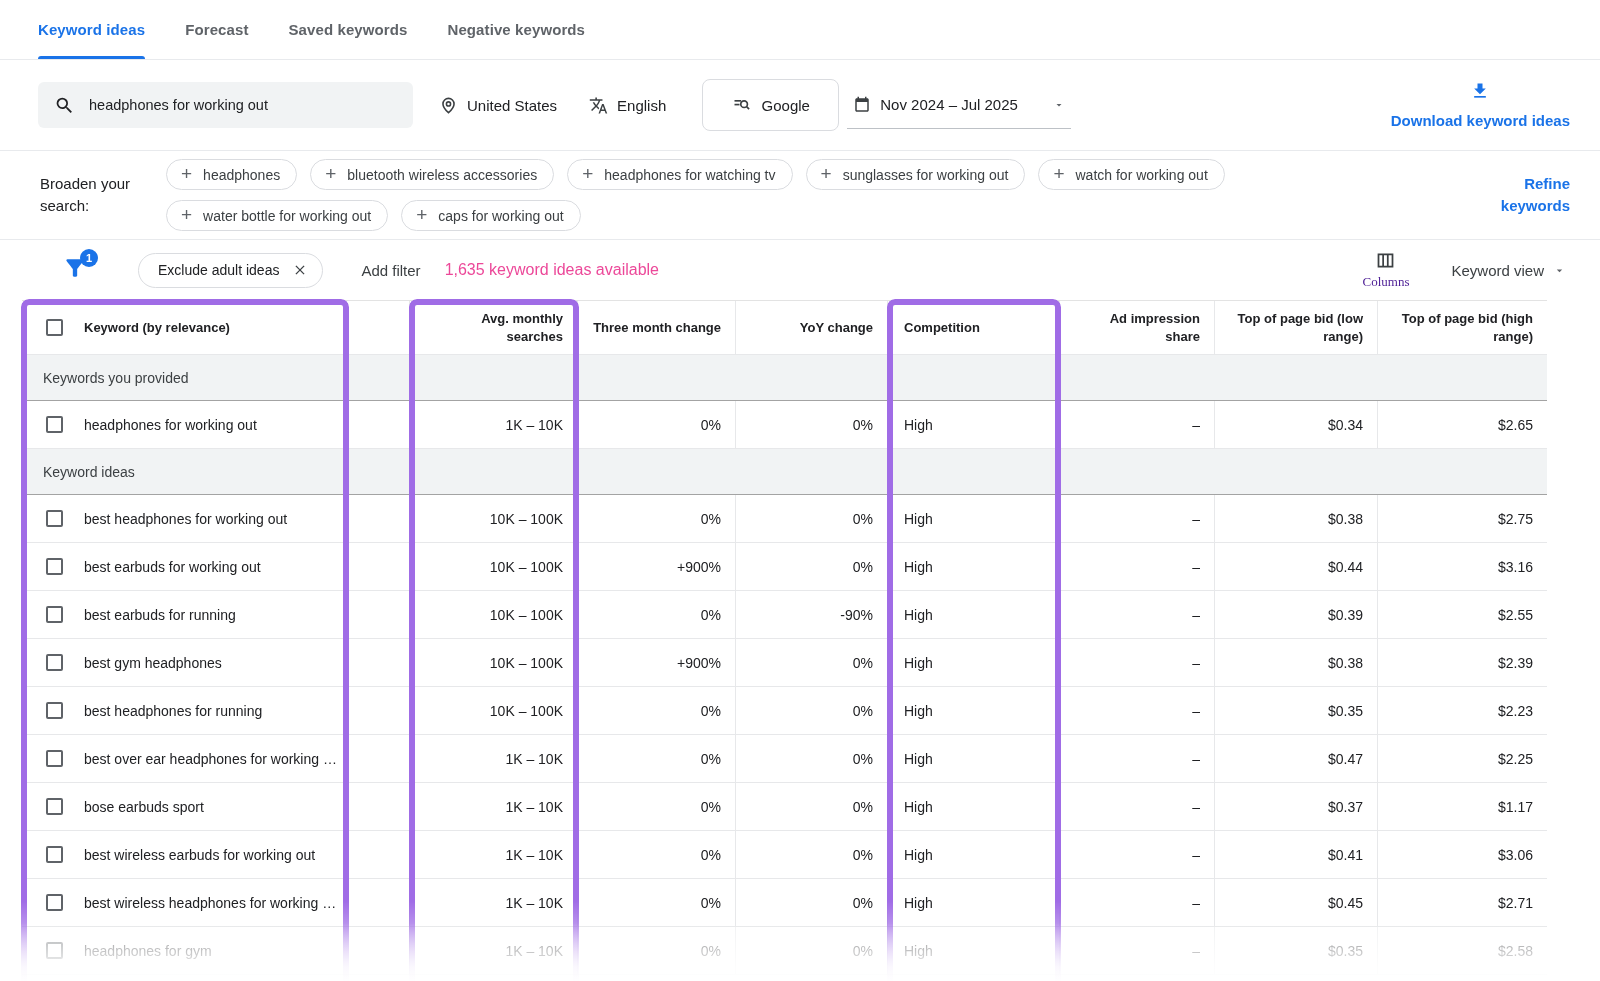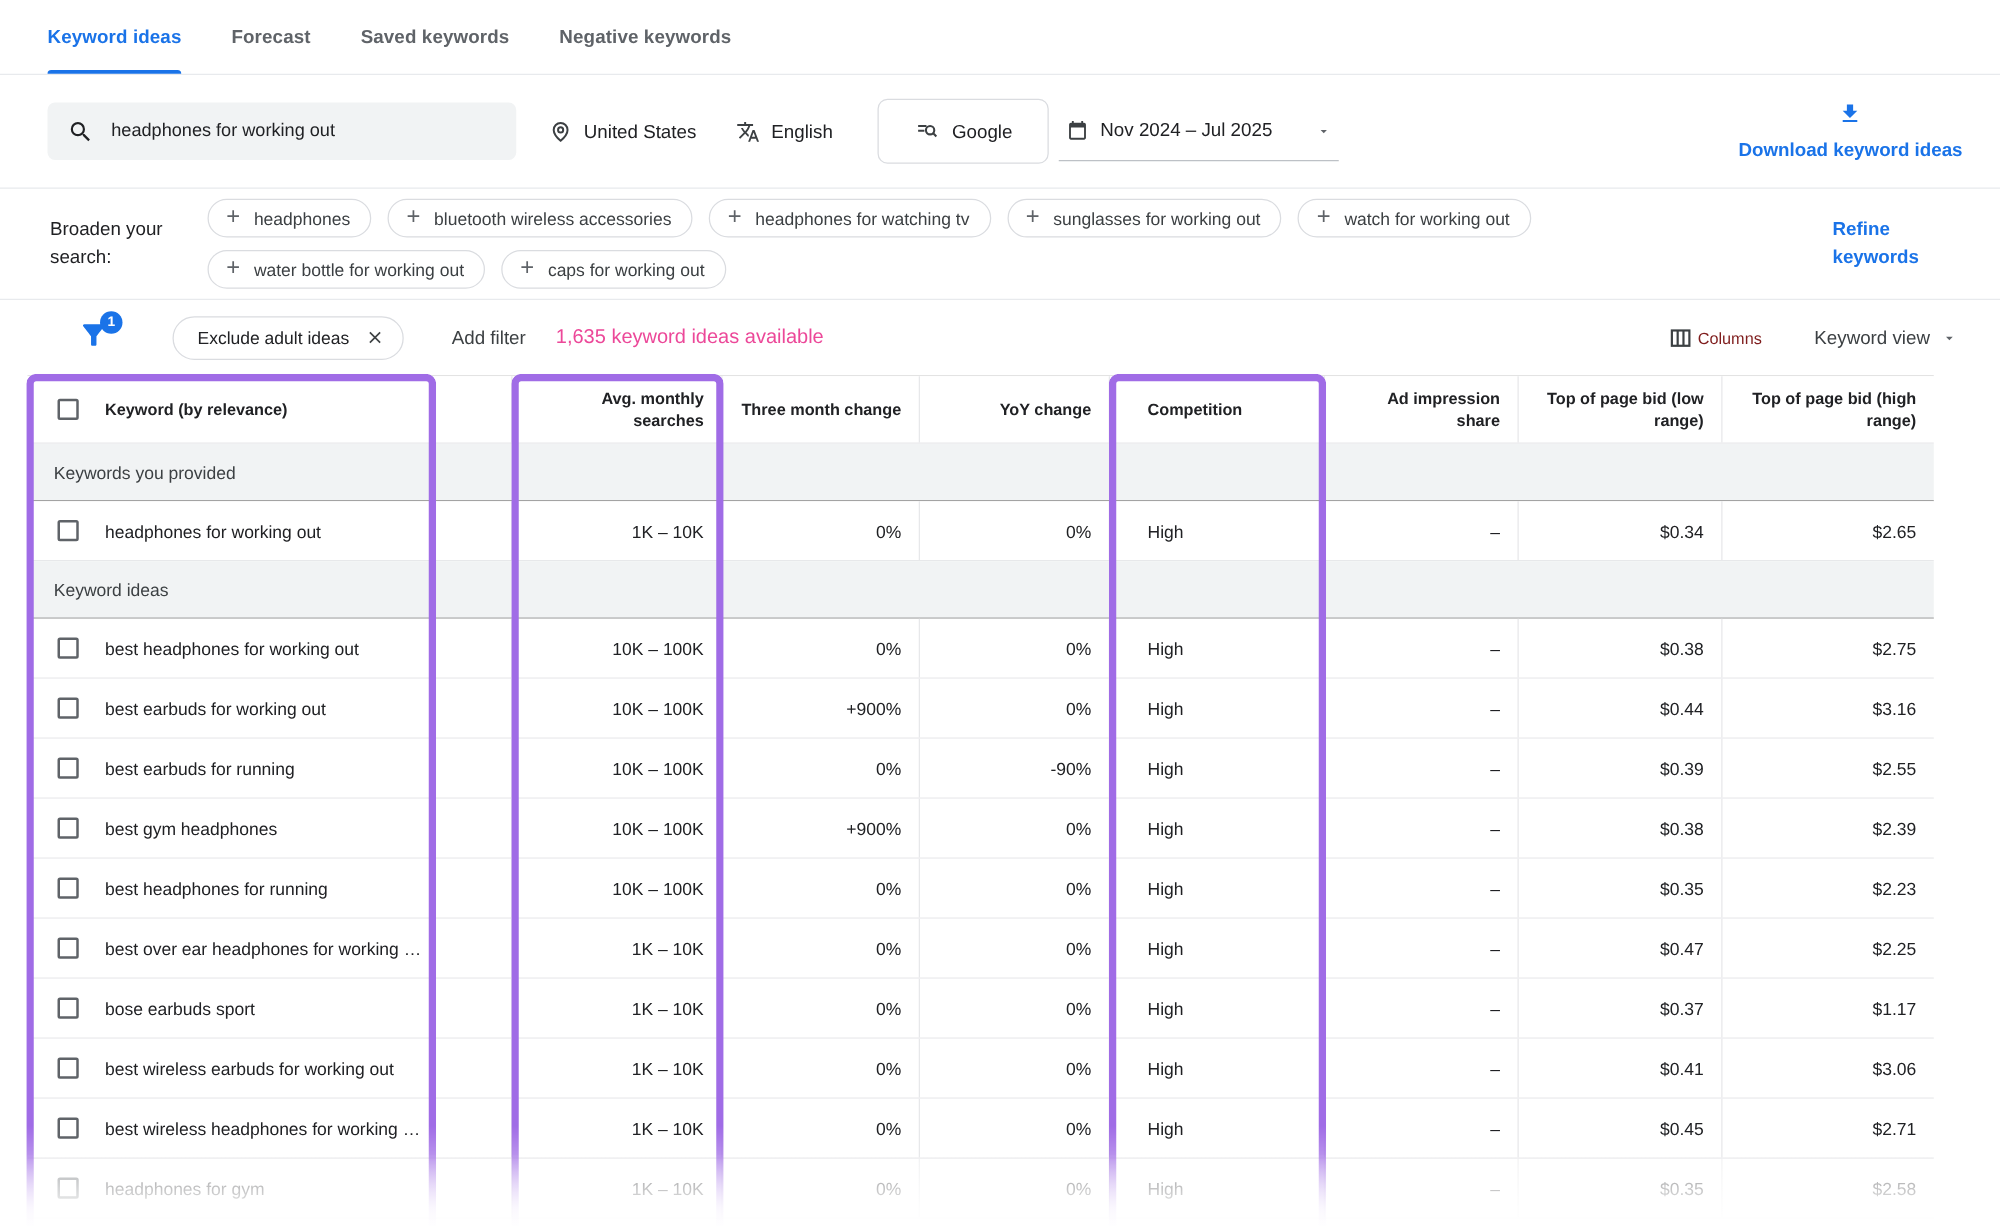--- a/index.html
+++ b/index.html
@@ -40,52 +40,52 @@
   
   .broaden { display:flex; height:90px; padding:12px 30px 12px 40px;
              border-top:1px solid #e8eaed; border-bottom:1px solid #e8eaed; background:#fff; }
   .broaden-label { width:126px; flex:none; font-size:15px; line-height:1.45; color:#202124;
              align-self:center; }
   .chips { flex:1; display:flex; flex-wrap:wrap; gap:10px 13px; align-content:center; }
   .chip { height:31px; display:inline-flex; align-items:center; gap:11px; padding:0 16px 0 14px;
           border:1px solid #dadce0; border-radius:16px; font-size:14px; color:#3c4043;
           background:#fff; cursor:pointer; white-space:nowrap; }
   .chip .plus { font-size:19px; color:#5f6368; font-weight:400; line-height:1; margin-top:-2px; }
-  .refine { flex:none; width:104px; align-self:center; margin-left:14px; text-align:left;
+  .refine { flex:none; width:104px; align-self:center; margin-left:14px; text-align:right;
             color:#1a73e8; font-size:15px; font-weight:700; line-height:1.5; cursor:pointer; }
 
   
   .filterbar { display:flex; align-items:center; height:60px; padding:0 34px 0 62px; background:#fff; }
   .funnel-wrap { position:relative; width:30px; height:30px; cursor:pointer; }
   .funnel-badge { position:absolute; top:-6px; right:-6px; width:18px; height:18px; border-radius:50%;
             background:#1a73e8; color:#fff; font-size:11px; font-weight:700; display:flex;
             align-items:center; justify-content:center; }
   .filter-chip { margin-left:46px; height:35px; display:flex; align-items:center; gap:14px;
             padding:0 15px 0 19px; border:1px solid #dadce0; border-radius:18px; font-size:14px;
             color:#202124; cursor:pointer; background:#fff; }
   .add-filter { margin-left:38px; font-size:15px; color:#3c4043; cursor:pointer; }
   .results-count { margin-left:24px; font-size:16px; color:#ec4899;text-align:right; }
-  .columns-block { margin-left:auto; display:flex; flex-direction:row; align-items:center; gap:3px;
-            color:#7f1d1d; font-size:13px; cursor:pointer; }
+  .columns-block { margin-left:auto; display:flex; flex-direction:column; align-items:center; gap:3px;
+            color:#4c1d95; font-size:13px; cursor:pointer;font-family:Liberation Serif, serif; }
   .view-select { margin-left:42px; display:flex; align-items:center; gap:9px; font-size:15px;
             color:#3c4043; cursor:pointer; }
 
   
   .ktable { margin-left:22px; width:1525px; border-top:1px solid #e3e3e3; background:#fff; }
   .trow { display:grid; grid-template-columns:326px 62px 168px 158px 152px 172px 155px 163px 169px;
           border-bottom:1px solid #e7e8ea; background:#fff; }
   .cell { display:flex; align-items:center; padding:0 14px; font-size:14px; color:#202124;
           overflow:hidden; white-space:nowrap; }
   .b-r { border-right:1px solid #e7e8ea; }
   .num { justify-content:flex-end; text-align:right; }
   .thead { height:54px; }
   .thead .cell { font-size:13px; font-weight:700; color:#202124; white-space:normal; line-height:1.35; }
   .thead .num { text-align:right; }
   .kw-cell { gap:21px; padding-left:24px; }
-  .comp-cell { padding-left:30px; }
+  .comp-cell { padding-left:16px; }
   .cb { flex:none; width:17px; height:17px; border:2px solid #5f6368; border-radius:2px;
         background:#fff; cursor:pointer; }
   .section-row { height:46px; display:flex; align-items:center; padding-left:21px;
         background:#f1f3f4; border-bottom:1px solid #a3a3a3; font-size:14px; color:#3c4043; }
   .drow { height:48px; }
   .drow.faded { opacity:.55; }
 
   
   .hl { position:absolute; top:299px; height:700px; border:6px solid #a06ce6; border-radius:8px;
         pointer-events:none; z-index:4;

